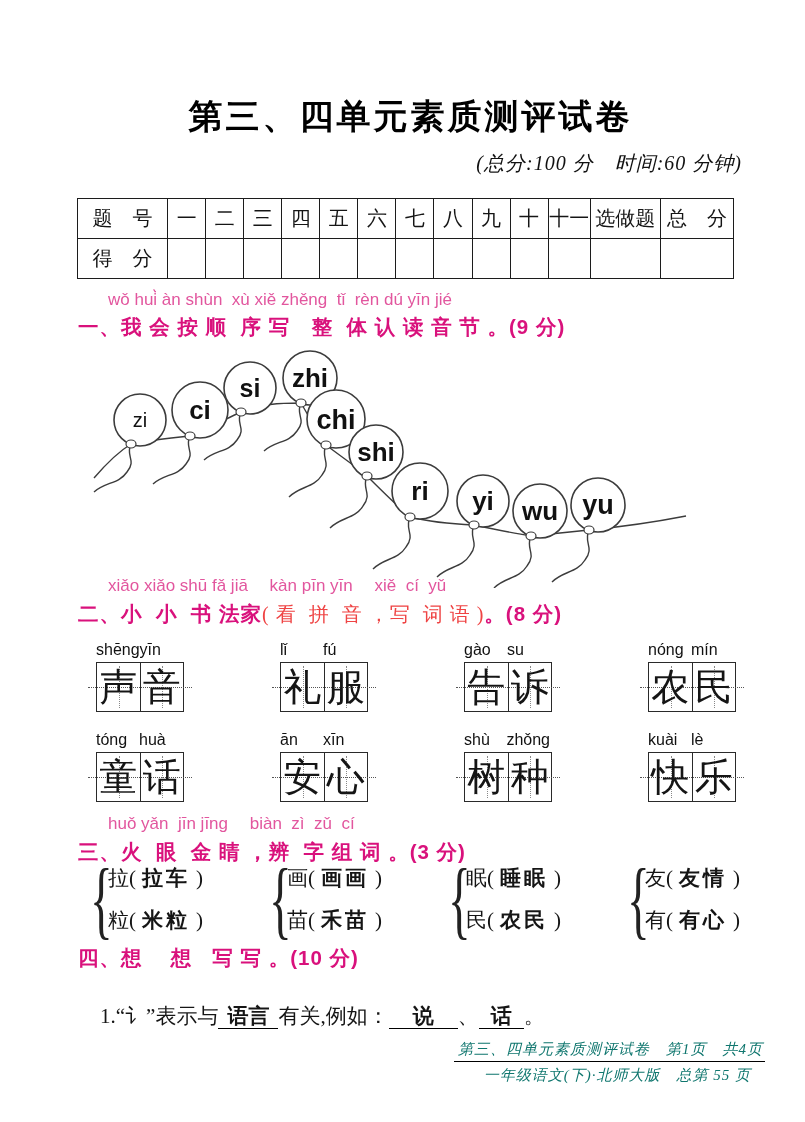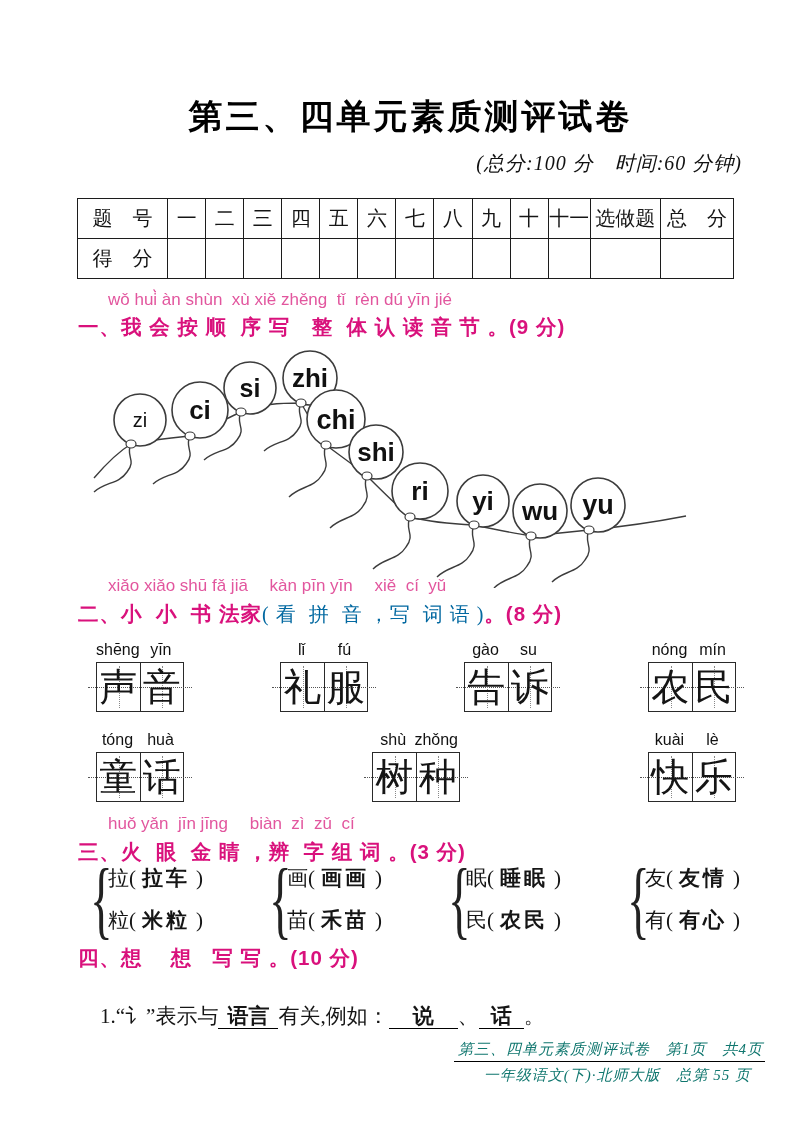--- a/index.html
+++ b/index.html
@@ -30,39 +30,39 @@
   .sec{position:absolute;left:78px;}
   .pin{
     color:#e2569e;font-family:"Liberation Sans",sans-serif;
     font-size:17px;margin:0 0 3px 30px;white-space:pre;
   }
   .hd{
     color:#d9117c;font-family:"Liberation Sans",sans-serif;font-weight:bold;
     font-size:20.5px;letter-spacing:1px;white-space:pre;
   }
   .hd .paren{
-    font-family:"Liberation Serif",serif;font-weight:normal;color:#0369a1;
+    font-family:"Liberation Serif",serif;font-weight:normal;color:#ef4444;
     font-size:20px;
   }
   
   .balloons{position:absolute;top:348px;left:90px;width:600px;height:240px;}
   .balloons svg{display:block;}
   .balloons circle{fill:#fff;stroke:#3c3c3c;stroke-width:1.6;}
   .balloons .rope,.balloons .tail{fill:none;stroke:#3c3c3c;stroke-width:1.4;}
   .balloons ellipse{fill:#fff;stroke:#3c3c3c;stroke-width:1.2;}
   .balloons text{
     font-family:"Liberation Sans",sans-serif;font-weight:bold;fill:#111;
     text-anchor:middle;
   }
   .balloons text.light{font-weight:normal;}
   
   .wrow{position:absolute;left:96px;width:638px;display:flex;justify-content:space-between;}
   .witem{width:86px;}
   .wp{display:flex;height:20px;margin-bottom:1px;font-family:"Liberation Sans",sans-serif;font-size:16px;color:#111;}
-  .wp span{flex:1;text-align:center;white-space:nowrap;}
+  .wp span{flex:1;text-align:left;white-space:nowrap;}
   .wbox{position:relative;width:86px;height:48px;border:1.6px solid #2a2a2a;display:flex;background:#fff;}
   .wcell{position:relative;flex:1;display:flex;align-items:center;justify-content:center;
          font-size:38px;line-height:1;z-index:2;}
   .wcell.first{border-right:1.4px solid #2a2a2a;}
   .hguide{position:absolute;left:-9px;right:-9px;top:50%;border-top:1.6px dotted #555;z-index:1;}
   .vguide{position:absolute;top:3px;bottom:3px;width:0;border-left:1.2px dotted #888;z-index:1;}
   .vg1{left:25%;} .vg2{left:75%;}
   
   .groups{position:absolute;top:864px;left:90px;width:650px;display:flex;justify-content:space-between;}
   .group{display:flex;align-items:center;}
@@ -292,20 +292,33 @@
       <div class="wbox">
         <div class="hguide"></div>
         <div class="vguide vg1"></div>
         <div class="vguide vg2"></div>
         <div class="wcell first">童</div>
         <div class="wcell">话</div>
       </div>
     </div>
     <div class="witem">
       <div class="wp">
+          <span>ān</span>
+          <span>xīn</span>
+        </div>
+      <div class="wbox">
+        <div class="hguide"></div>
+        <div class="vguide vg1"></div>
+        <div class="vguide vg2"></div>
+        <div class="wcell first">安</div>
+        <div class="wcell">心</div>
+      </div>
+    </div>
+    <div class="witem">
+      <div class="wp">
           <span>shù</span>
           <span>zhǒng</span>
         </div>
       <div class="wbox">
         <div class="hguide"></div>
         <div class="vguide vg1"></div>
         <div class="vguide vg2"></div>
         <div class="wcell first">树</div>
         <div class="wcell">种</div>
       </div>

